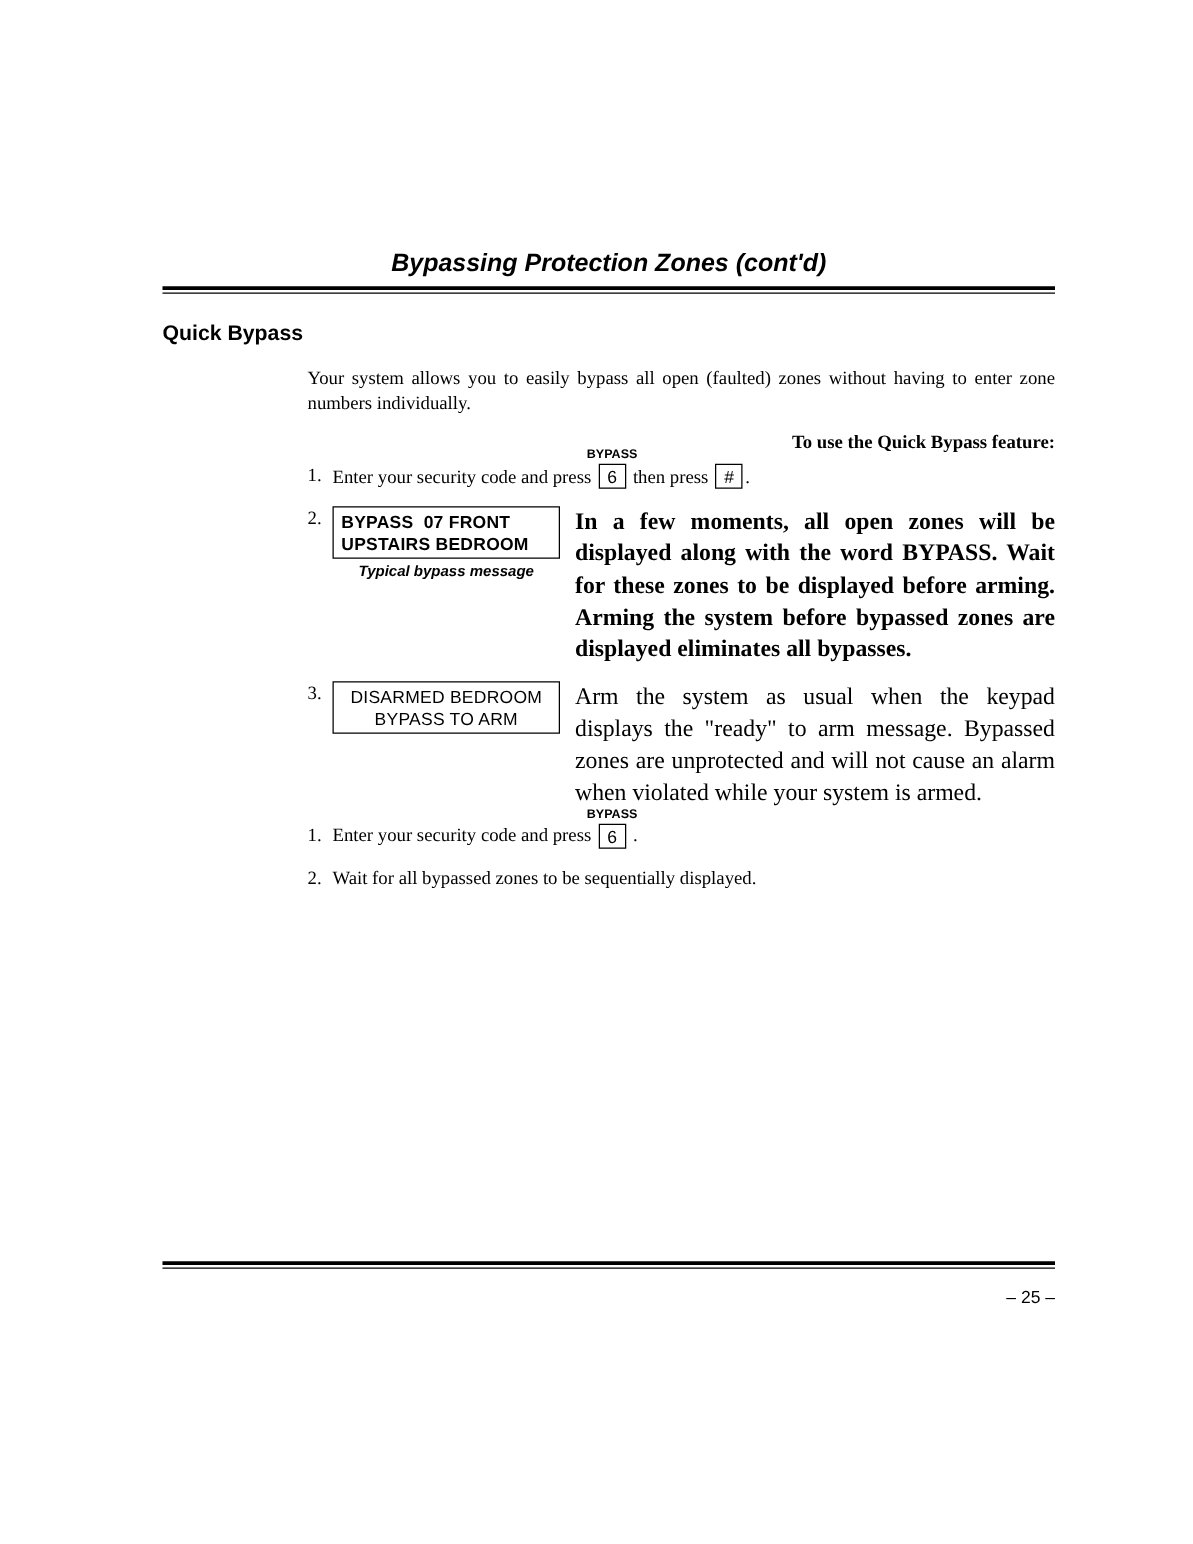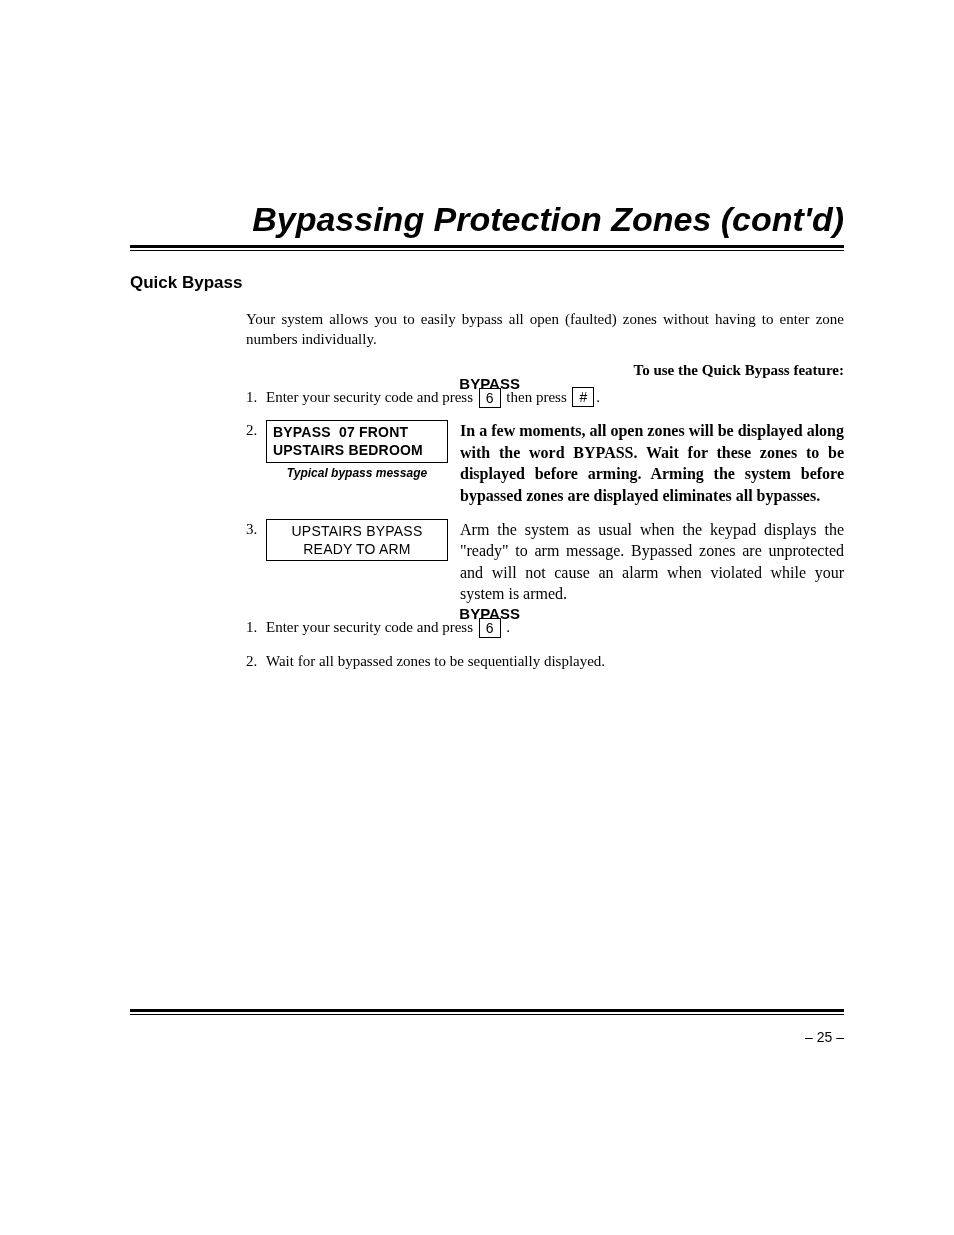--- a/index.html
+++ b/index.html
@@ -14,22 +14,22 @@
     width: 954px;
     height: 1235px;
     margin: 0 auto;
     padding: 60px 110px 50px 130px;
     position: relative;
   }
   .title {
     font-family: Arial, Helvetica, sans-serif;
     font-style: italic;
     font-weight: bold;
-    font-size: 34px;
-    text-align: right;
+    font-size: 20px;
+    text-align: center;
     margin: 140px 0 6px 0;
   }
   .title-rule {
     border-top: 3px solid #000;
     border-bottom: 1px solid #000;
     height: 2px;
     margin-bottom: 22px;
   }
   .section-head {
     font-family: Arial, Helvetica, sans-serif;
@@ -48,21 +48,21 @@
   }
   .subhead {
     font-size: 15px;
     font-weight: bold;
     margin: 0 0 8px 0;
     text-align: right;
   }
   .keylabel {
     font-family: Arial, Helvetica, sans-serif;
     font-weight: bold;
-    font-size: 15px;
+    font-size: 10px;
     position: absolute;
     transform: translateX(-50%);
     white-space: nowrap;
   }
   .keybox {
     display: inline-block;
     font-family: Arial, Helvetica, sans-serif;
     font-size: 14px;
     line-height: 1;
     padding: 2px 6px;
@@ -110,21 +110,21 @@
   }
   .lcd-caption {
     font-family: Arial, Helvetica, sans-serif;
     font-style: italic;
     font-size: 12px;
     text-align: center;
     margin-top: 2px;
   }
   .desc {
     flex: 1;
-    font-size: 16px;
+    font-size: 19px;
     line-height: 1.35;
     text-align: justify;
   }
   .bottom-rule {
     border-top: 3px solid #000;
     border-bottom: 1px solid #000;
     height: 2px;
     position: absolute;
     left: 130px;
     right: 110px;
@@ -179,22 +179,22 @@
           <div class="lcd-caption">Typical bypass message</div>
         </div>
         <div class="desc">In a few moments, all open zones will be displayed along with the word BYPASS. Wait for these zones to be displayed before arming. Arming the system before bypassed zones are displayed eliminates all bypasses.</div>
       </div>
     </div>
 
     <div class="step-row">
       <div class="step-num">3.</div>
       <div class="step-grid" style="flex:1;">
         <div class="lcd-col">
-          <div class="lcd" style="text-align:center;"><span>UPSTAIRS BYPASS</span>
-<span>READY TO ARM</span></div>
+          <div class="lcd" style="text-align:center;"><span>DISARMED BEDROOM</span>
+<span>BYPASS TO ARM</span></div>
         </div>
         <div class="desc">Arm the system as usual when the keypad displays the "ready" to arm message. Bypassed zones are unprotected and will not cause an alarm when violated while your system is armed.</div>
       </div>
     </div>
 
   </div>
 
 
   <div class="indent">
 

